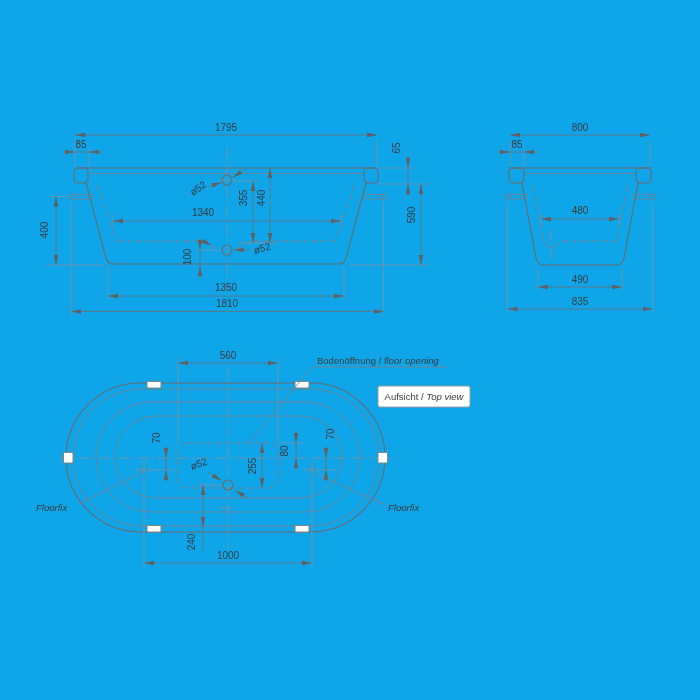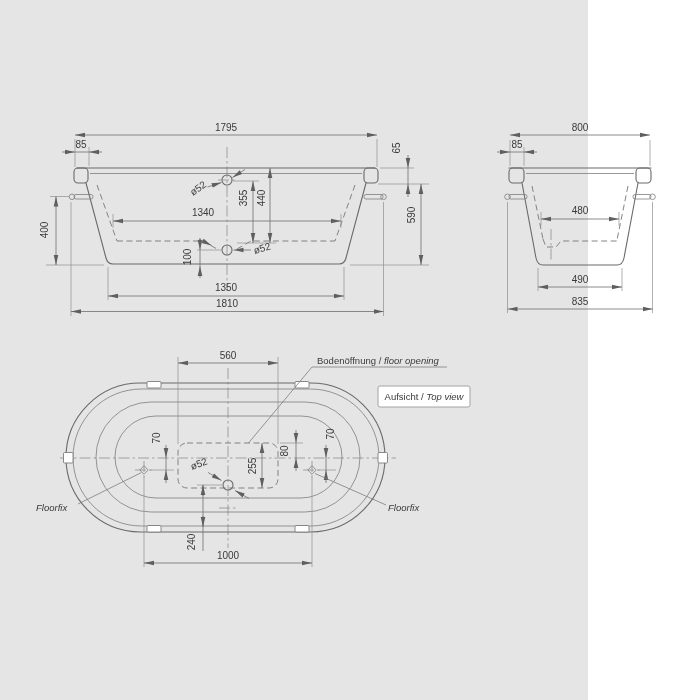--- a/index.html
+++ b/index.html
@@ -1,16 +1,16 @@
 <!DOCTYPE html>
 <html><head>
 <meta charset="utf-8">
 <style>
   html,body{margin:0;padding:0;background:#ffffff;}
-  .page{width:588px;height:700px;background:#e5e5e5;position:relative;font-family:"Liberation Sans",sans-serif;}
+  .page{width:700px;height:700px;background:#0ea5e9;position:relative;font-family:"Liberation Sans",sans-serif;}
   svg{display:block;}
   .outline{fill:none;stroke:#6a6a6a;stroke-width:1.1;stroke-linejoin:round;stroke-linecap:round;}
   .thin{fill:none;stroke:#7d7d7d;stroke-width:0.8;}
   .dashed{fill:none;stroke:#7d7d7d;stroke-width:0.95;stroke-dasharray:6 3.5;}
   .cl{fill:none;stroke:#8f8f8f;stroke-width:0.8;stroke-dasharray:11 3 2.5 3;}
   .ext{fill:none;stroke:#8f8f8f;stroke-width:0.7;}
   .dim{fill:none;stroke:#6f6f6f;stroke-width:0.8;}
   .wfill{fill:#ffffff;stroke:#7d7d7d;stroke-width:0.9;}
   .box{fill:#ffffff;stroke:#9a9a9a;stroke-width:0.9;}
   text{fill:#3a3a3a;font-family:"Liberation Sans",sans-serif;font-size:10px;}

